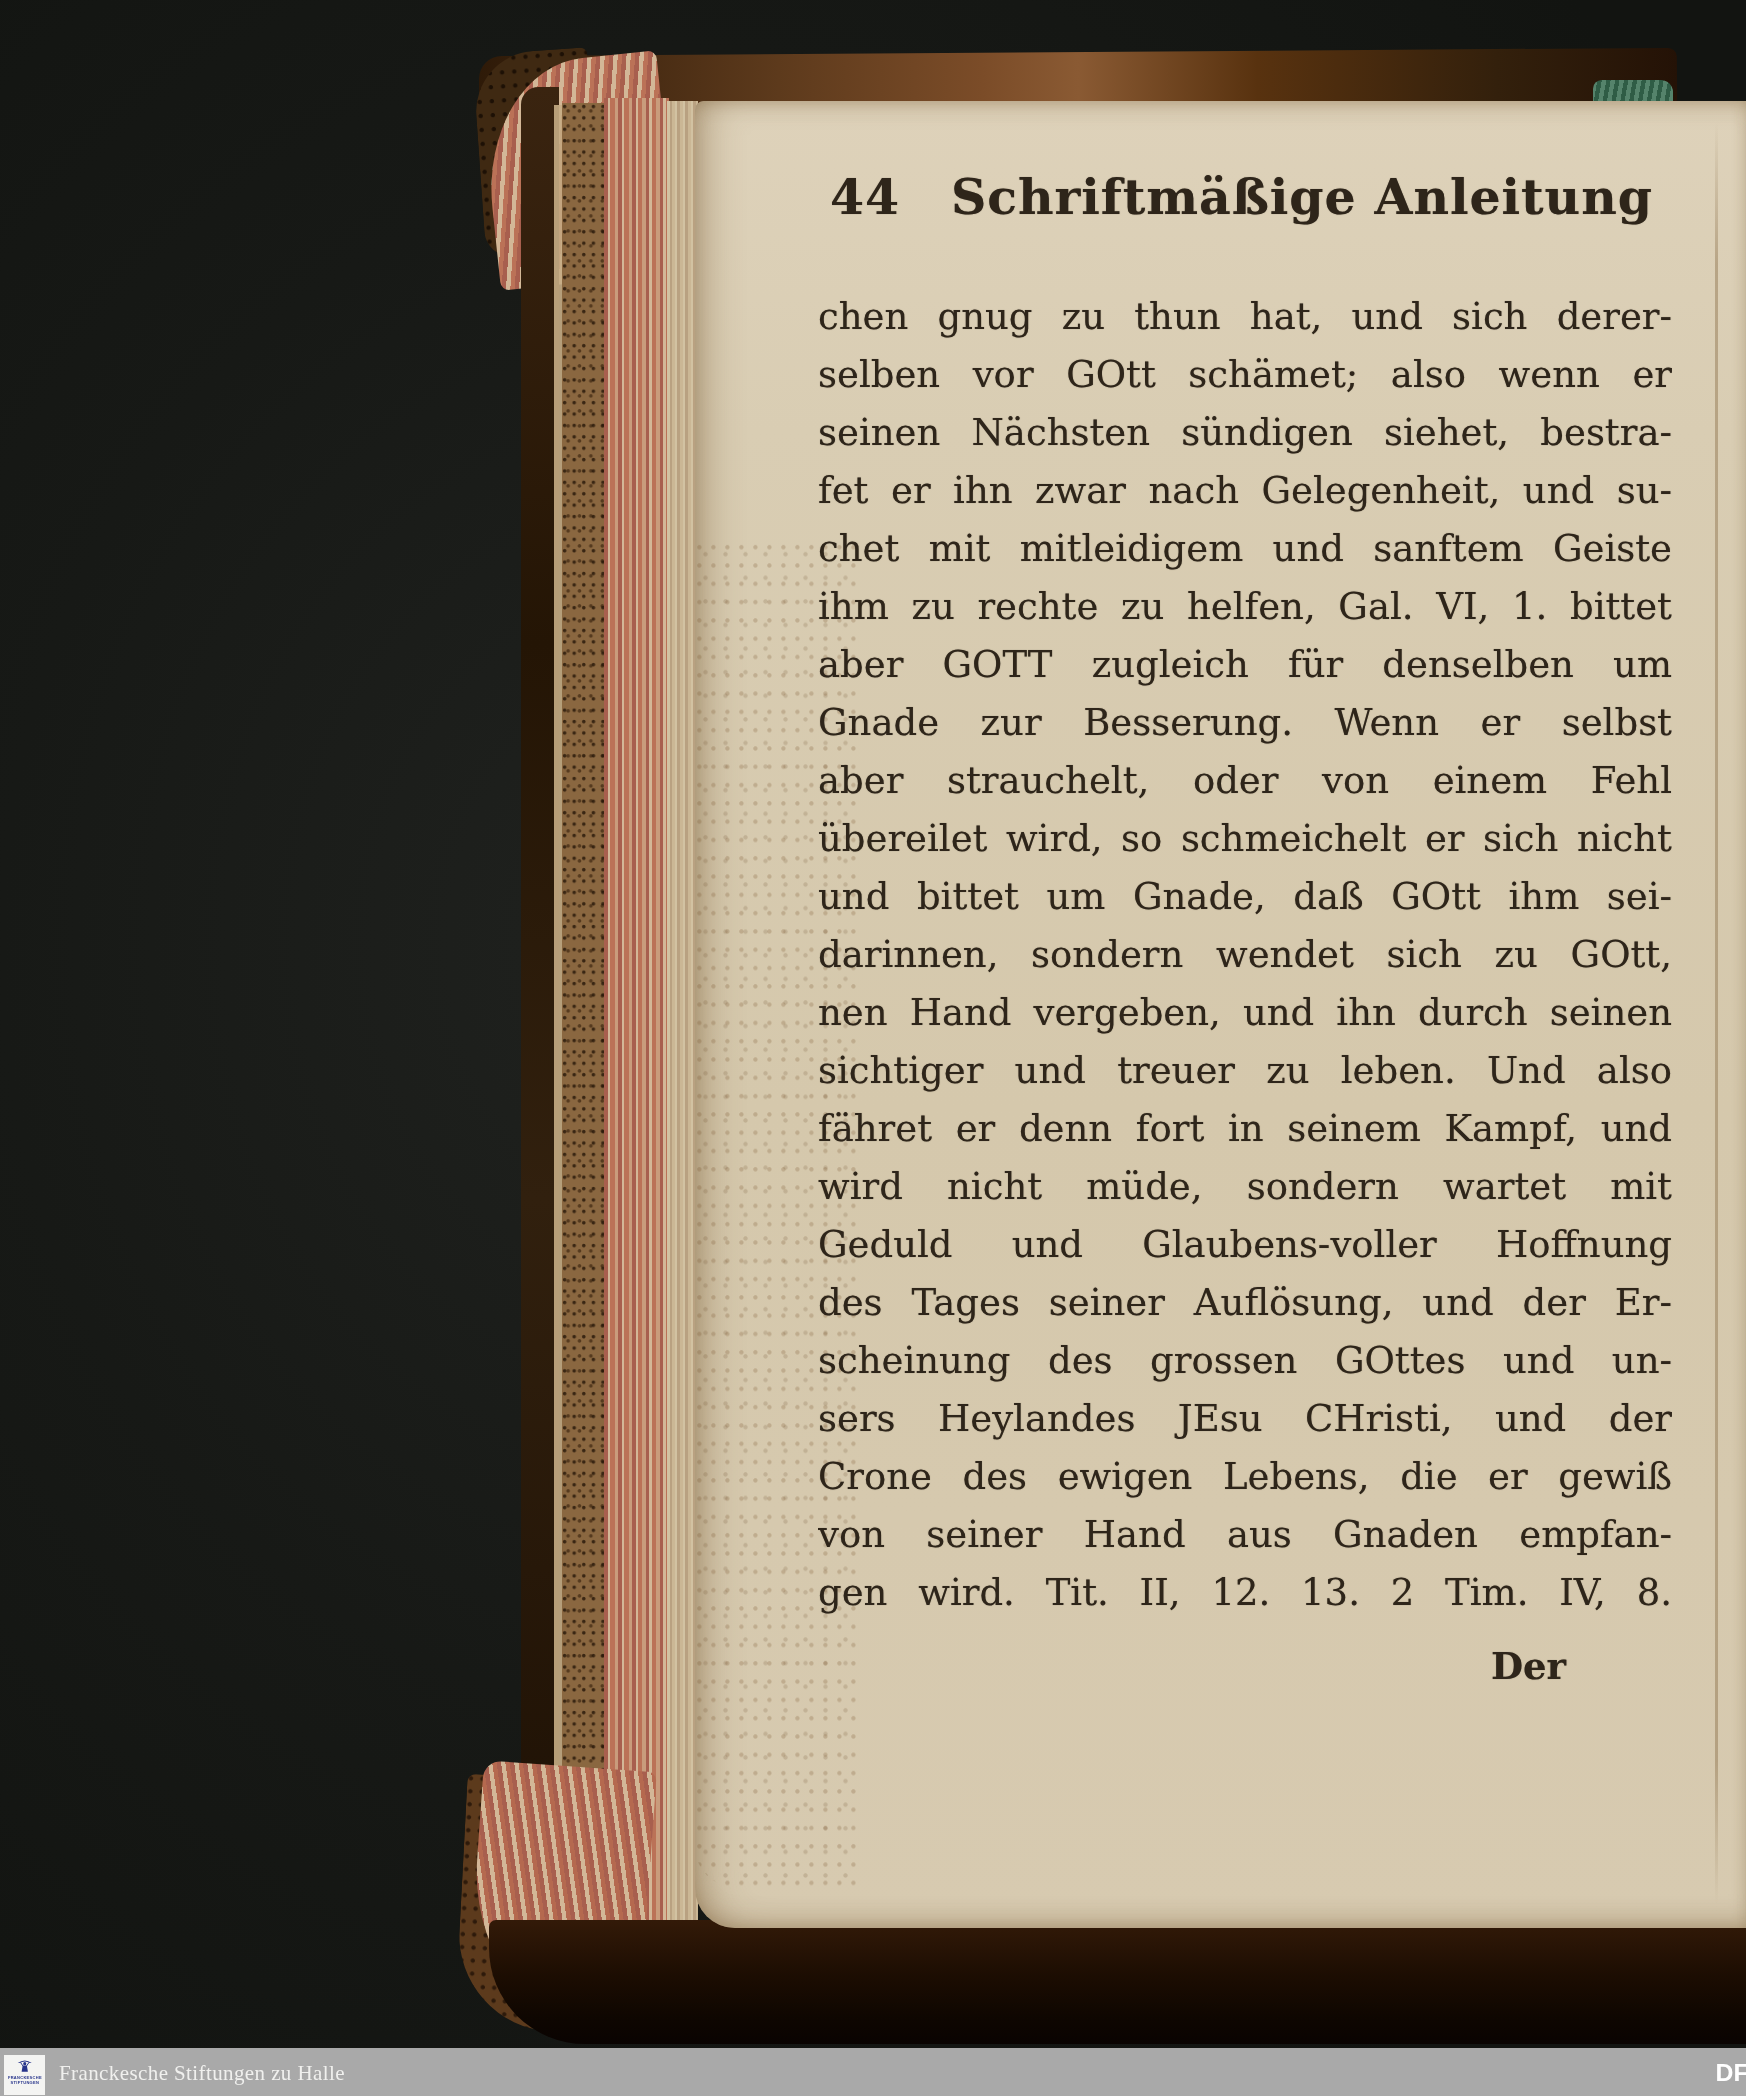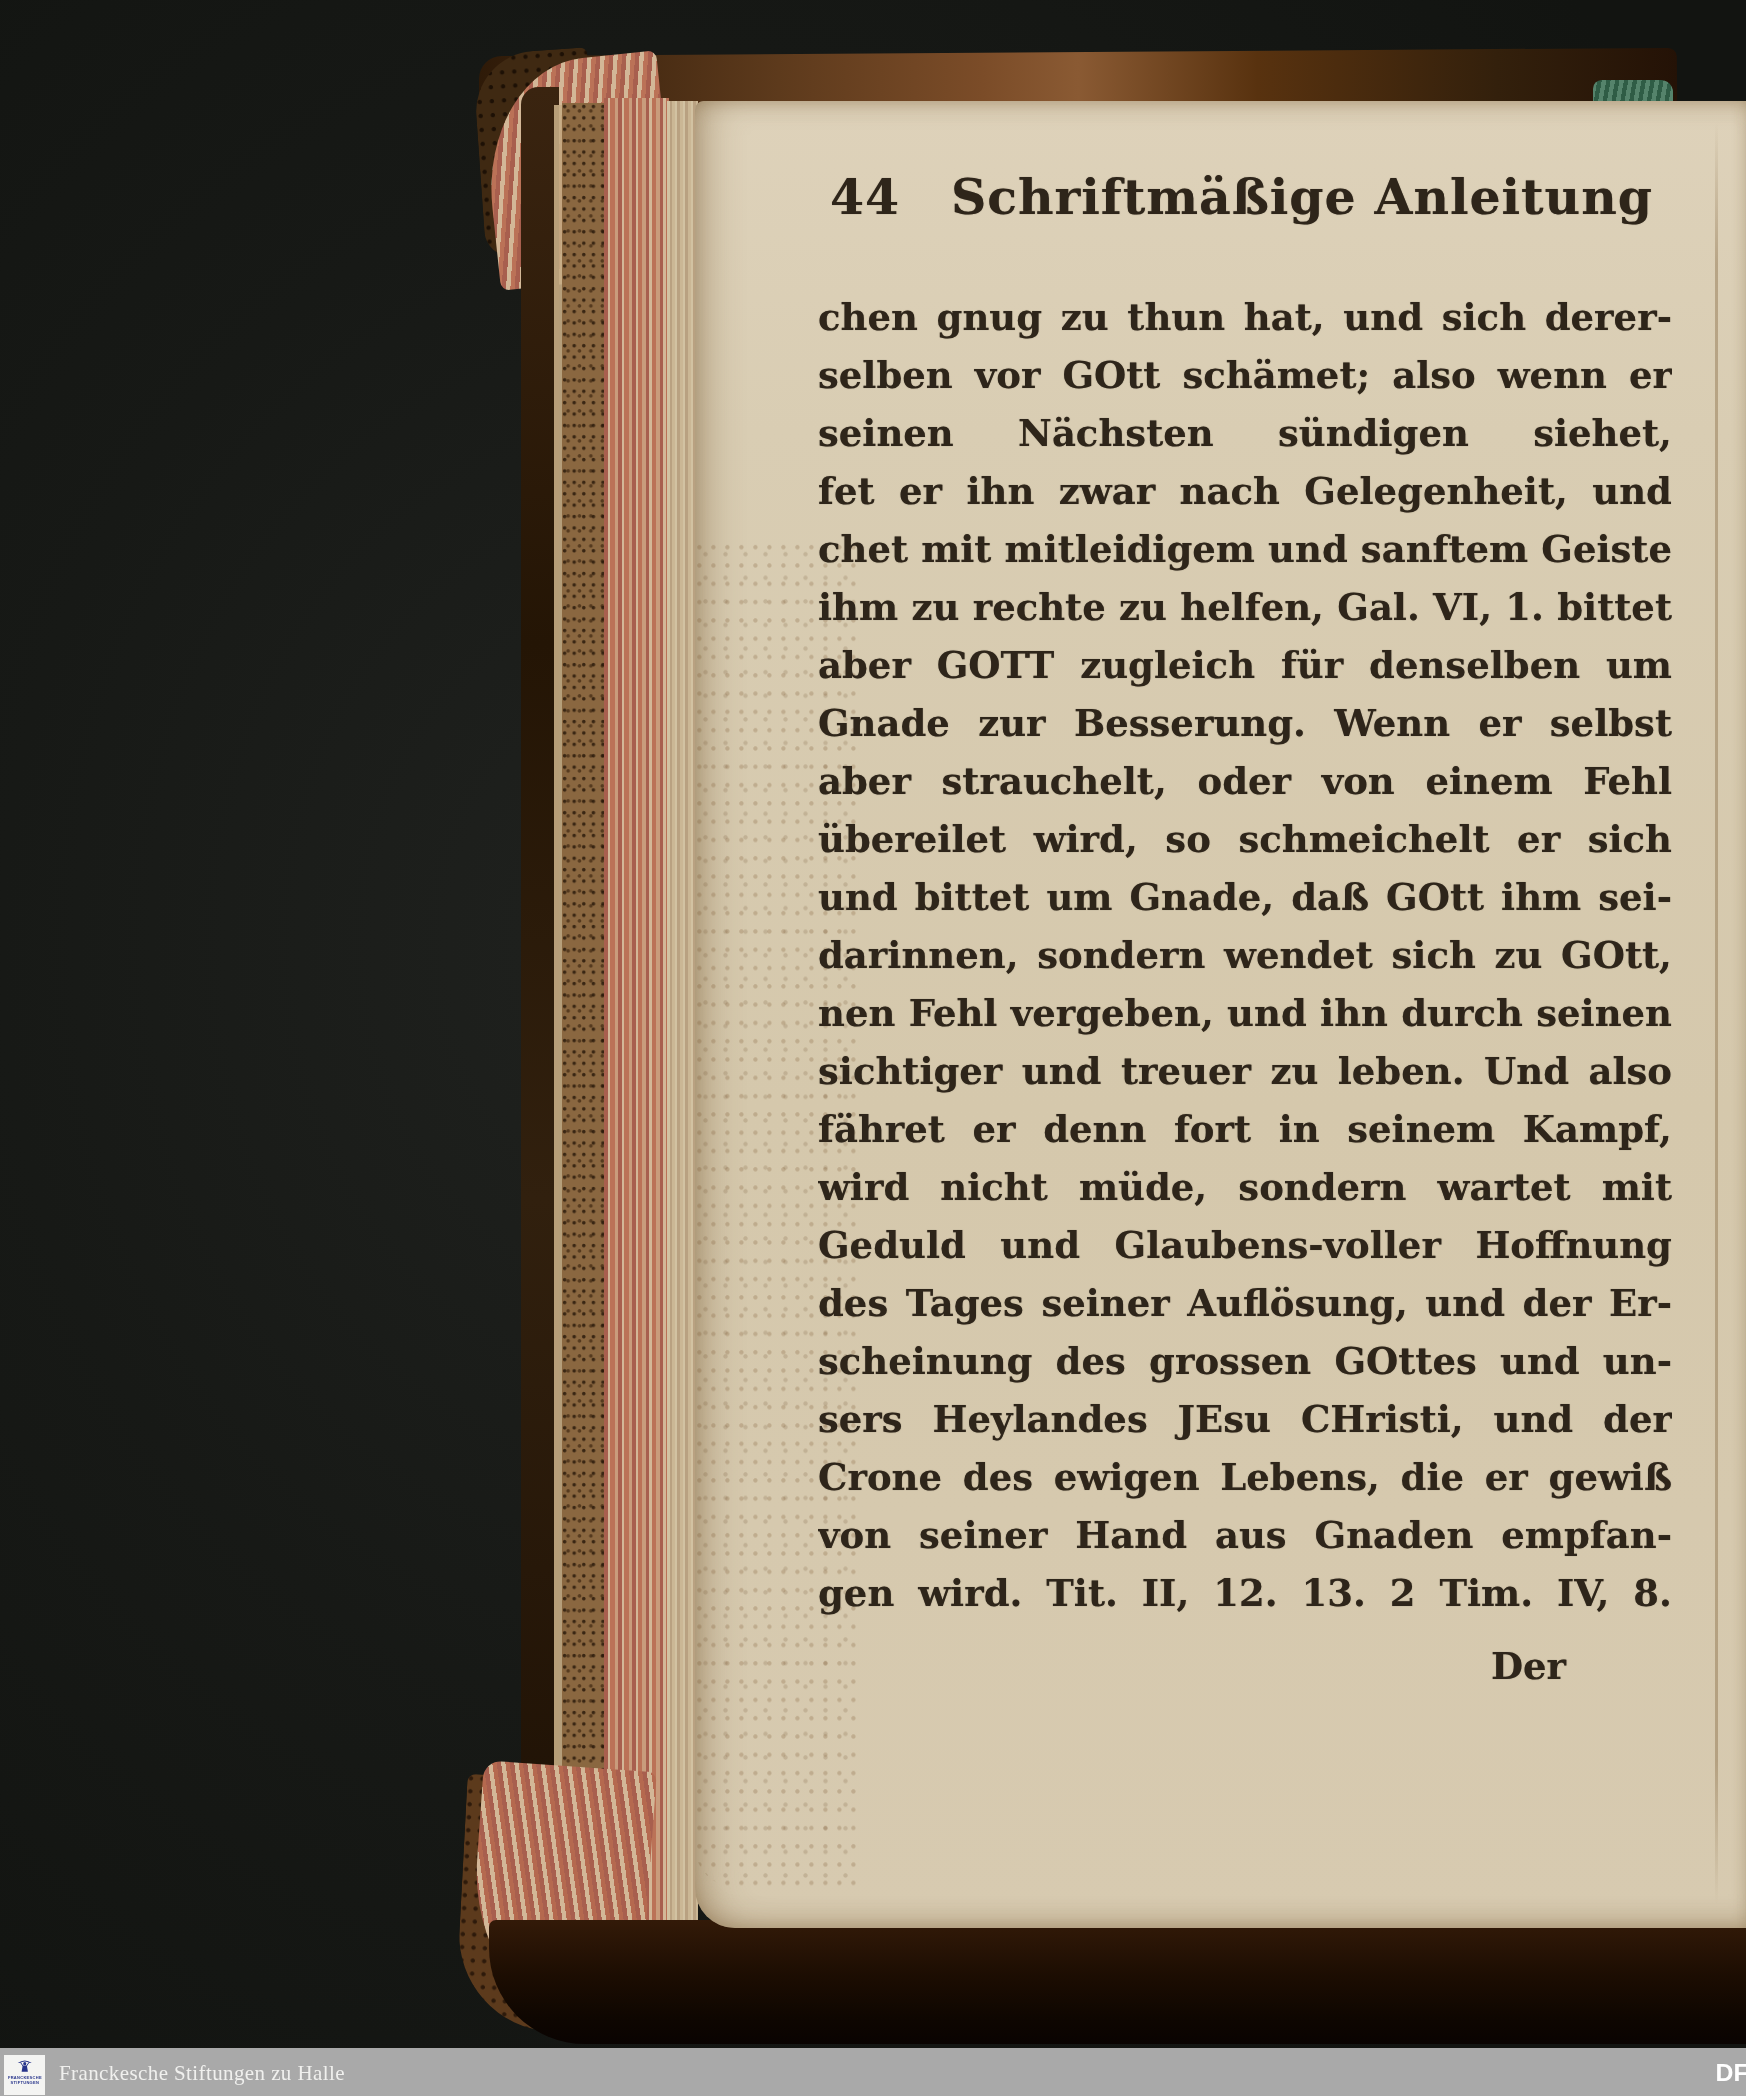--- a/index.html
+++ b/index.html
@@ -85,21 +85,21 @@
     background:linear-gradient(180deg,rgba(130,100,60,0),rgba(130,100,60,.40) 8%,rgba(130,100,60,.40) 92%,rgba(130,100,60,0));
   }
   
   .running-head{
     position:absolute;left:830px;top:168px;width:760px;display:flex;gap:51px;
     font-size:49px;font-weight:700;color:#2e251a;letter-spacing:0.9px;
     text-shadow:0 0 0.9px rgba(46,37,26,.55);white-space:nowrap;
   }
   .bodytext{position:absolute;left:818px;top:288px;width:854px;}
   .bodytext .line{
-    font-size:37px;line-height:58px;font-weight:700;color:#2e251a;
+    font-size:37px;line-height:58px;font-weight:400;color:#2e251a;
     text-align:justify;text-align-last:justify;text-shadow:0 0 0.9px rgba(46,37,26,.5);
     height:58px;overflow:hidden;
   }
   .catchword{
     position:absolute;left:818px;top:1644px;width:748px;text-align:right;
     font-size:37px;font-weight:700;color:#2e251a;text-shadow:0 0 0.9px rgba(46,37,26,.5);
   }
   
   .footer-bar{position:absolute;left:0;top:2048px;width:1747px;height:48px;background:#a9a9a9;}
   .fs-logo{
@@ -152,21 +152,21 @@
     <div class="line">seinen Nächsten sündigen siehet, bestra-</div>
     <div class="line">fet er ihn zwar nach Gelegenheit, und su-</div>
     <div class="line">chet mit mitleidigem und sanftem Geiste</div>
     <div class="line">ihm zu rechte zu helfen, Gal. VI, 1. bittet</div>
     <div class="line">aber GOTT zugleich für denselben um</div>
     <div class="line">Gnade zur Besserung. Wenn er selbst</div>
     <div class="line">aber strauchelt, oder von einem Fehl</div>
     <div class="line">übereilet wird, so schmeichelt er sich nicht</div>
     <div class="line">und bittet um Gnade, daß GOtt ihm sei-</div>
     <div class="line">darinnen, sondern wendet sich zu GOtt,</div>
-    <div class="line">nen Fehl vergeben, und ihn durch seinen</div>
+    <div class="line">nen Hand vergeben, und ihn durch seinen</div>
     <div class="line">sichtiger und treuer zu leben. Und also</div>
     <div class="line">fähret er denn fort in seinem Kampf, und</div>
     <div class="line">wird nicht müde, sondern wartet mit</div>
     <div class="line">Geduld und Glaubens-voller Hoffnung</div>
     <div class="line">des Tages seiner Auflösung, und der Er-</div>
     <div class="line">scheinung des grossen GOttes und un-</div>
     <div class="line">sers Heylandes JEsu CHristi, und der</div>
     <div class="line">Crone des ewigen Lebens, die er gewiß</div>
     <div class="line">von seiner Hand aus Gnaden empfan-</div>
     <div class="line">gen wird. Tit. II, 12. 13. 2 Tim. IV, 8.</div>

